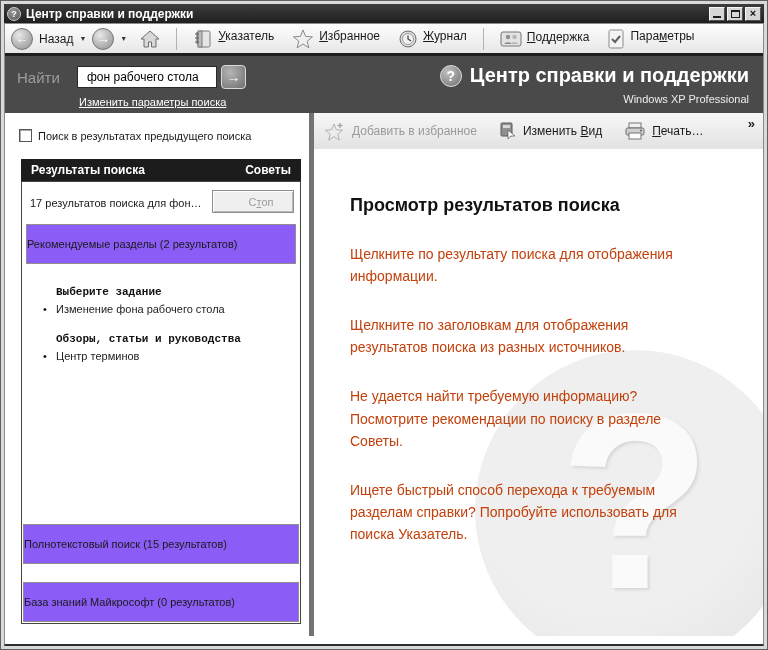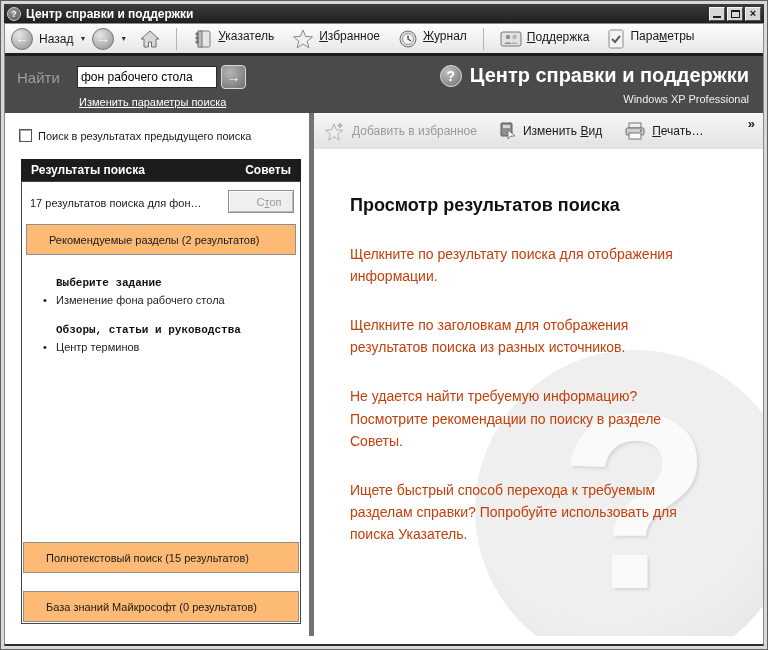--- a/index.html
+++ b/index.html
@@ -35,21 +35,21 @@
   .caret { font-size:7px; color:#333; margin:0 2px; }
   .tsep { width:1px; height:22px; background:#b3b3b3; margin:0 5px; flex:0 0 auto; }
   .tool-item { display:flex; align-items:flex-start; gap:5px; margin:0 7px; white-space:nowrap; cursor:default; }
   .tool-item .lbl { font-size:12px; color:#1a1a1a; }
   .ak { text-decoration:underline; }
 
   
   .band { height:60px; background:#4a4a4a; border-top:3px solid #1e1e1e; position:relative; flex:0 0 auto; }
   .find-label { position:absolute; left:12px; top:13px; font-size:15px; color:#9c9c9c; }
   .search-input { position:absolute; left:72px; top:10px; width:140px; height:22px; border:1px solid #2a2a2a;
-    font-family:"Liberation Sans",sans-serif; font-size:12px; padding:0 3px; background:#fff; color:#000; }
+    font-family:"Liberation Sans",sans-serif; font-size:12px; padding:0 9px; background:#fff; color:#000; }
   .go-btn { position:absolute; left:216px; top:9px; width:25px; height:24px; border-radius:4px;
     background:radial-gradient(circle at 35% 30%, #b5b5b5, #6f6f6f); border:1px solid #d9d9d9;
     color:#fff; font-size:14px; font-weight:bold; display:flex; align-items:center; justify-content:center; cursor:default; }
   .change-params { position:absolute; left:74px; top:40px; font-size:11px; color:#fff; text-decoration:underline; cursor:default; }
   .band-title-wrap { position:absolute; right:14px; top:8px; text-align:right; }
   .band-title-row { display:flex; align-items:center; justify-content:flex-end; gap:8px; }
   .band-help-icon { width:22px; height:22px; border-radius:50%; background:radial-gradient(circle at 35% 30%, #c2c2c2, #6e6e6e);
     border:1px solid #dedede; color:#fff; font-size:14px; font-weight:bold; display:flex; align-items:center; justify-content:center; }
   .band-title { color:#fff; font-size:20px; font-weight:bold; white-space:nowrap; }
   .band-edition { color:#eee; font-size:11px; margin-top:6px; }
@@ -64,25 +64,25 @@
   .chk-label { font-size:11px; color:#1a1a1a; }
   .lp-header { position:absolute; left:10px; right:8px; top:46px; height:22px; background:#1c1c1c; color:#fff;
     display:flex; align-items:center; justify-content:space-between; padding:0 10px; }
   .lp-header .h-left { font-size:12px; font-weight:bold; }
   .lp-header .h-right { font-size:12px; font-weight:bold; cursor:default; }
   .lp-box { position:absolute; left:10px; right:8px; top:68px; bottom:12px; border:1px solid #454545;
     background:#fff; display:flex; flex-direction:column; }
   .summary-row { height:42px; position:relative; flex:0 0 auto; }
   .summary-text { position:absolute; left:8px; top:15px; font-size:11px; color:#1a1a1a; }
   .summary-text b { font-weight:normal; }
-  .stop-btn { position:absolute; right:6px; top:8px; width:66px; height:23px; background:#efefef;
+  .stop-btn { position:absolute; right:6px; top:8px; width:82px; height:23px; background:#efefef;
     border:1px solid #8f8f8f; box-shadow:inset 1px 1px 0 #fff, inset -1px -1px 0 #b9b9b9;
     color:#9b9b9b; font-size:11px; display:flex; align-items:center; justify-content:center; cursor:default;padding-left:16px; }
-  .section-bar { height:31px; background:#fdba74; border:1px solid #8f8f8f; font-size:11px; color:#1a1a1a;
-    display:flex; align-items:center; padding:0 22px; flex:0 0 auto; cursor:default; }
+  .section-bar { height:40px; background:#8b5cf6; border:1px solid #8f8f8f; font-size:11px; color:#1a1a1a;
+    display:flex; align-items:center; padding:0 0; flex:0 0 auto; cursor:default; }
   .section-bar.recommended { margin:0 4px; }
   .section-bar.bottom { margin:2px 1px 16px 1px; }
   .section-bar.bottom:last-child { margin-bottom:1px; }
   .result-list { flex:1 1 auto; padding-top:14px; overflow:hidden; }
   .group-heading { font-size:11px; font-weight:bold; color:#111; padding-left:34px; margin-top:8px;font-family:Liberation Mono, monospace; }
   .result-item { font-size:11px; color:#222; padding-left:34px; position:relative; margin-top:5px; cursor:default; }
   .result-item .bullet { position:absolute; left:21px; top:0; font-size:11px; color:#111; }
   .group-gap { height:10px; }
 
   

